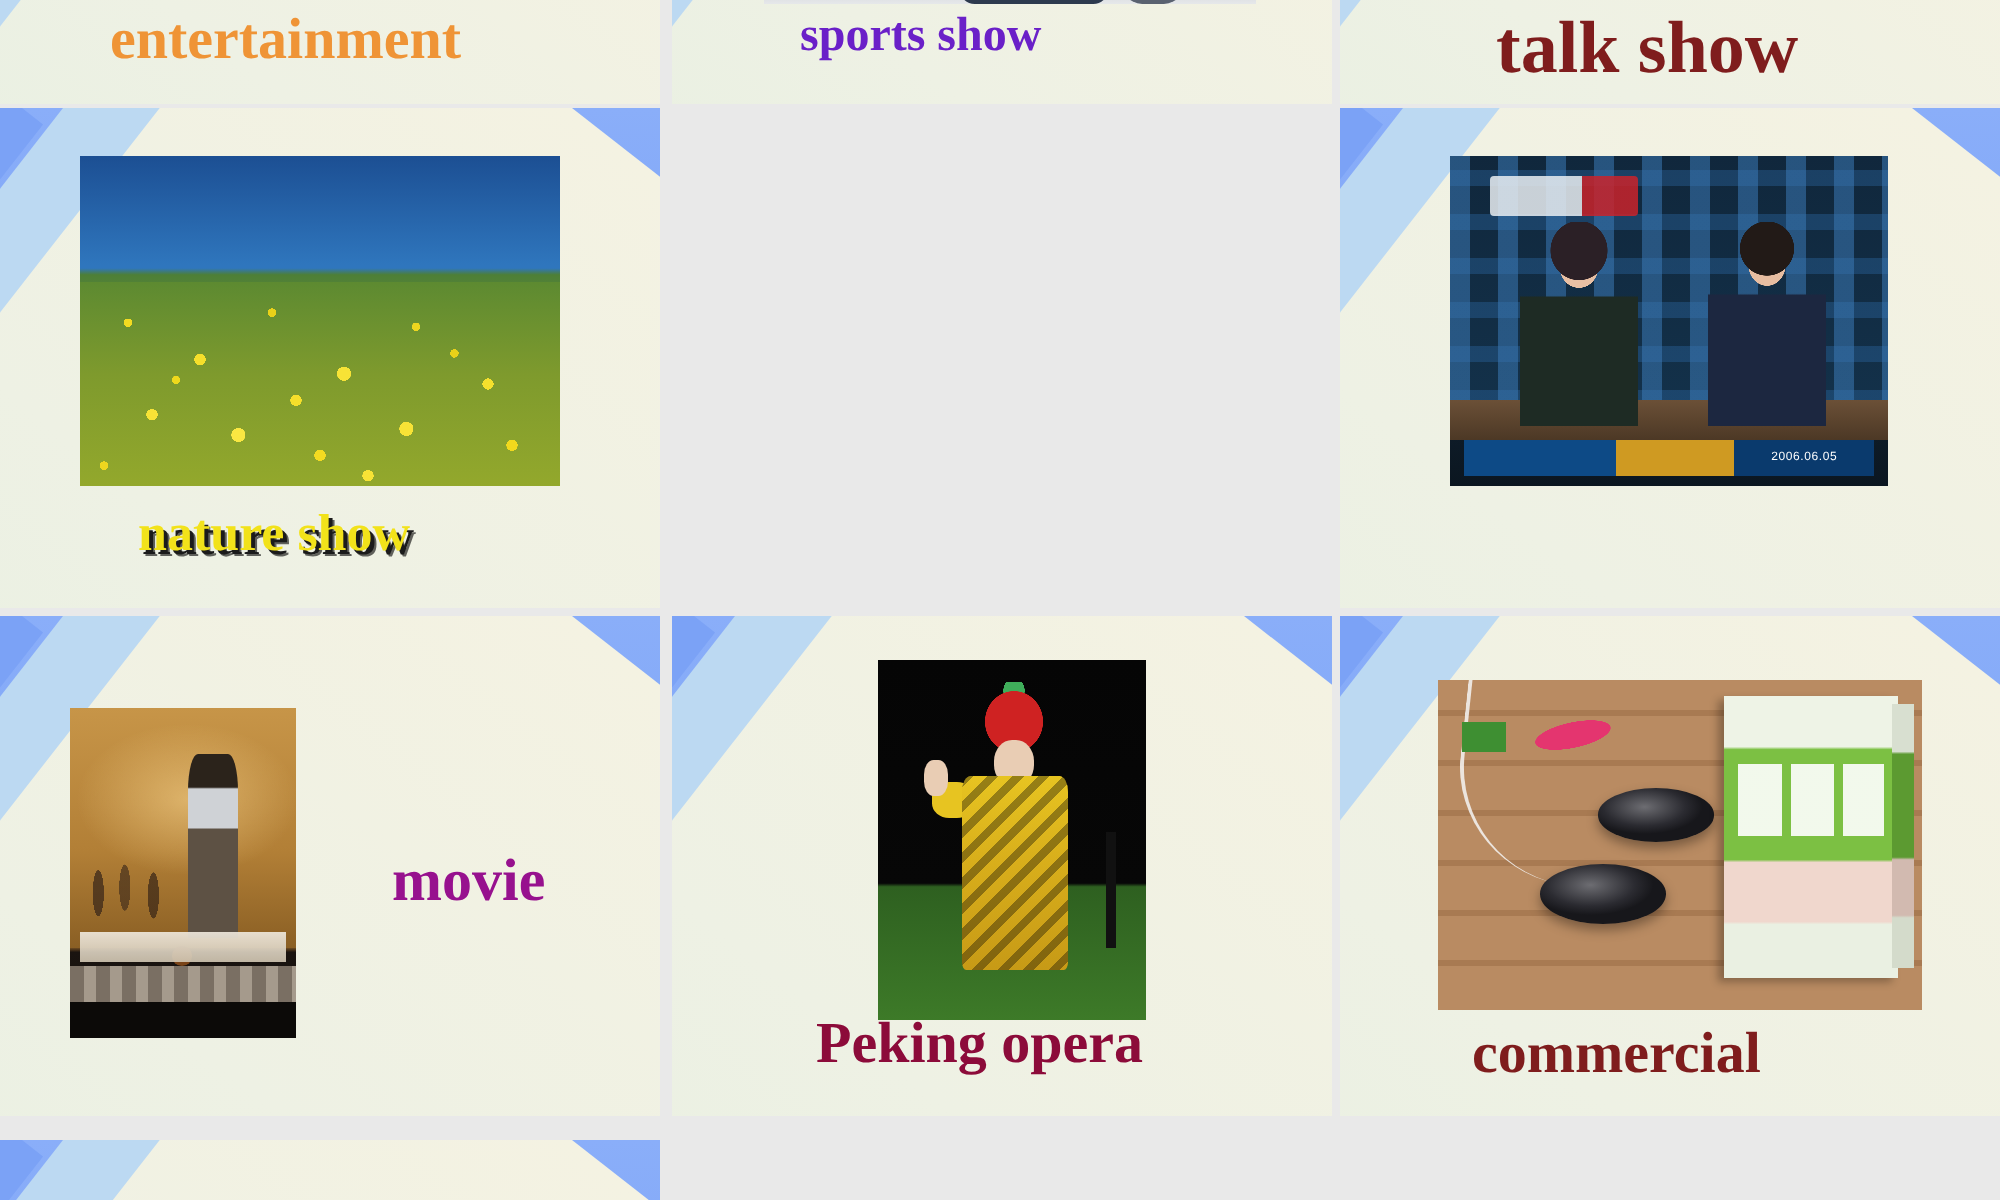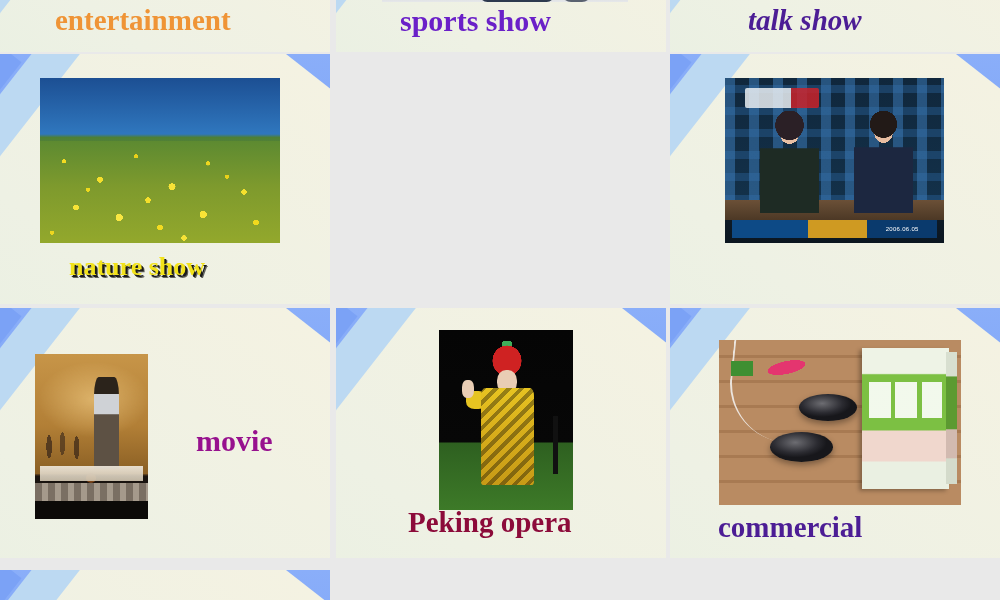--- a/index.html
+++ b/index.html
@@ -381,34 +381,34 @@
         <div class="band mid"></div>
       <div class="band pale"></div>
         <div class="band lightblue"></div>
         <div class="band cream"></div>
     </div>
     <div class="content">
       <div class="photo ph-sports" style="left:46px; top:22px; width:246px; height:100px;">
         <div class="blob"></div>
           <div class="blob2"></div>
       </div>
-      <div class="caption" style="left:64px; top:126px; font-size:30px; color:#6a20c8;">sports  show</div>
+      <div class="caption" style="left:64px; top:126px; font-size:24px; color:#6a20c8;">sports  show</div>
     </div>
   </div>
 
   <div class="slide" style="left:670px; top:-120px; width:330px; height:172px;">
     <div class="bg">
       <div class="band dark"></div>
         <div class="band mid"></div>
       <div class="band pale"></div>
         <div class="band lightblue"></div>
         <div class="band cream"></div>
     </div>
     <div class="content">
-      <div class="caption" style="left:78px; top:126px; font-size:29px; color:#4c1d95;font-style:italic;">talk  show</div>
+      <div class="caption" style="left:78px; top:126px; font-size:37px; color:#7f1d1d;">talk  show</div>
     </div>
   </div>
 
   <div class="slide" style="left:0px; top:54px; width:330px; height:250px;text-align:right;">
     <div class="bg">
       <div class="band dark"></div>
         <div class="band mid"></div>
       <div class="band pale"></div>
         <div class="band lightblue"></div>
         <div class="band cream"></div>
@@ -503,21 +503,21 @@
       <div class="photo ph-comm" style="left:49px; top:32px; width:242px; height:165px;">
         <div class="wire"></div>
         <div class="logo"></div>
           <div class="swoosh"></div>
         <div class="disc1"></div>
           <div class="disc2"></div>
         <div class="carton">
             <div class="cartonText"></div>
           </div>
       </div>
-      <div class="caption" style="left:48px; top:205px; font-size:29px; color:#4c1d95;">commercial</div>
+      <div class="caption" style="left:66px; top:205px; font-size:29px; color:#7f1d1d;">commercial</div>
     </div>
   </div>
 
   <div class="slide" style="left:0px; top:570px; width:330px; height:250px;">
     <div class="bg">
       <div class="band dark"></div>
       <div class="band lightblue"></div>
         <div class="band cream"></div>
     </div>
   </div>

